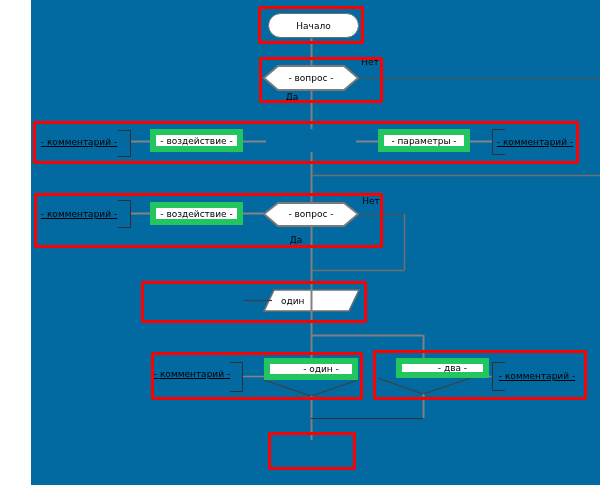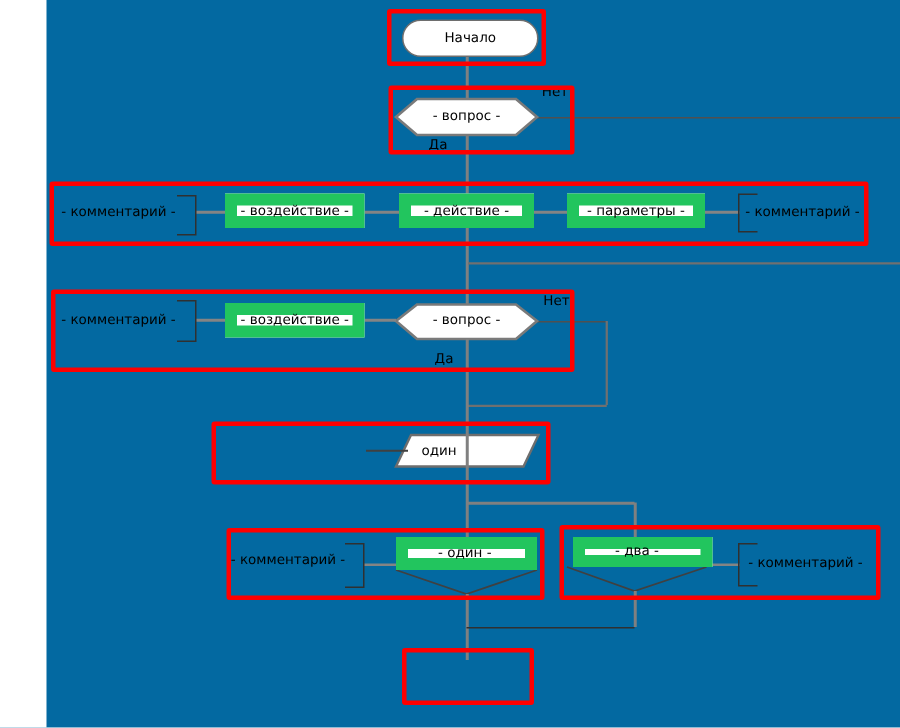--- a/index.html
+++ b/index.html
@@ -4,33 +4,34 @@
 <style>
   html,body{margin:0;padding:0;background:#fff;}
   #canvas{
     position:relative;width:600px;height:485px;background:#0369a1;
     font-family:"DejaVu Sans","Liberation Sans",sans-serif;
     font-size:9px;color:#000;overflow:hidden;margin-left:31px;
   }
   #wires{position:absolute;left:0;top:0;z-index:1;}
   .node{
     position:absolute;z-index:2;box-sizing:border-box;background:#fff;
-    border:8px solid #22c55e;display:flex;align-items:center;justify-content:center;
+    border:6px solid #22c55e;display:flex;align-items:center;justify-content:center;
     white-space:nowrap;
   }
   .stadium{border:1.5px solid #6e6e6e;border-radius:13px;}
-  .leftalign{justify-content:flex-start;padding-left:20px;}
+  .leftalign{justify-content:center;padding-left:20px;}
   .floatlabel{
     position:absolute;z-index:3;display:flex;align-items:center;justify-content:center;
     white-space:nowrap;background:transparent;
   }
   .la{justify-content:flex-start;}
   .comment{
     position:absolute;z-index:2;display:flex;align-items:center;justify-content:center;
     white-space:nowrap;
+    text-decoration:underline;
   }
   .frame{
     position:absolute;z-index:5;box-sizing:border-box;border:3px solid #ff0000;
     border-radius:2px;pointer-events:none;background:transparent;
   }
 </style>
 </head>
 <body>
 
 <div id="canvas">
@@ -74,36 +75,33 @@
     <path d="M392 418.5 H280" stroke="#303030" stroke-width="1" fill="none"></path>
   </svg>
 
   <div class="node stadium" style="left:237px;top:13px;width:91px;height:25px;">
       <span>Начало</span>
     </div>
 
   <div class="node" style="left:119px;top:129px;width:93px;height:23px;">
       <span>- воздействие -</span>
     </div>
-  <div class="node" style="left:235px;top:129px;width:90px;height:23px;">
-      <span>- действие -</span>
-    </div>
   <div class="node" style="left:347px;top:129px;width:92px;height:23px;">
       <span>- параметры -</span>
     </div>
 
   <div class="node" style="left:119px;top:202px;width:93px;height:23px;">
       <span>- воздействие -</span>
     </div>
 
 
   <div class="node leftalign" style="left:233px;top:358px;width:94px;height:22px;">
       <span>- один -</span>
     </div>
-  <div class="node leftalign" style="left:351px;top:358px;width:93px;height:20px;">
+  <div class="node leftalign" style="left:365px;top:358px;width:93px;height:20px;">
       <span>- два -</span>
     </div>
 
   <div class="comment" style="left:6px;top:135px;width:84px;height:13px;">- комментарий -</div>
   <div class="comment" style="left:464px;top:135px;width:80px;height:13px;">- комментарий -</div>
   <div class="comment" style="left:6px;top:207px;width:84px;height:13px;">- комментарий -</div>
   <div class="comment" style="left:122px;top:367px;width:78px;height:13px;">- комментарий -</div>
   <div class="comment" style="left:464px;top:369px;width:84px;height:13px;">- комментарий -</div>
 
   <div class="floatlabel" style="left:235px;top:71px;width:90px;height:14px;">- вопрос -</div>

